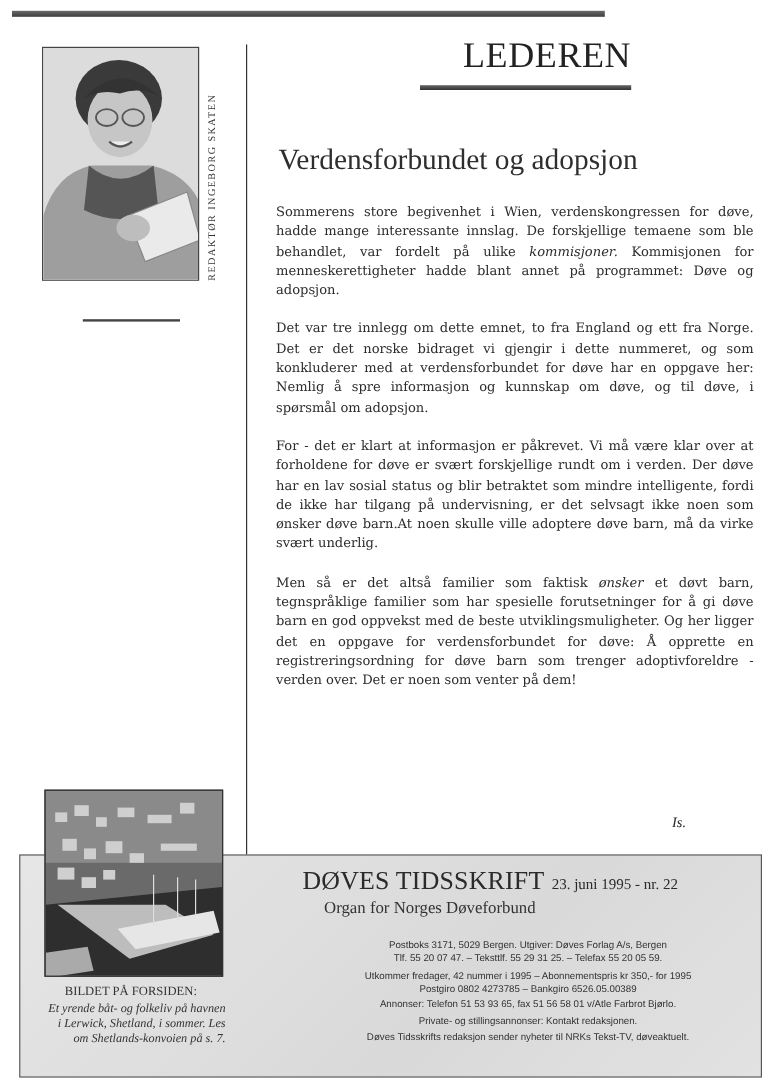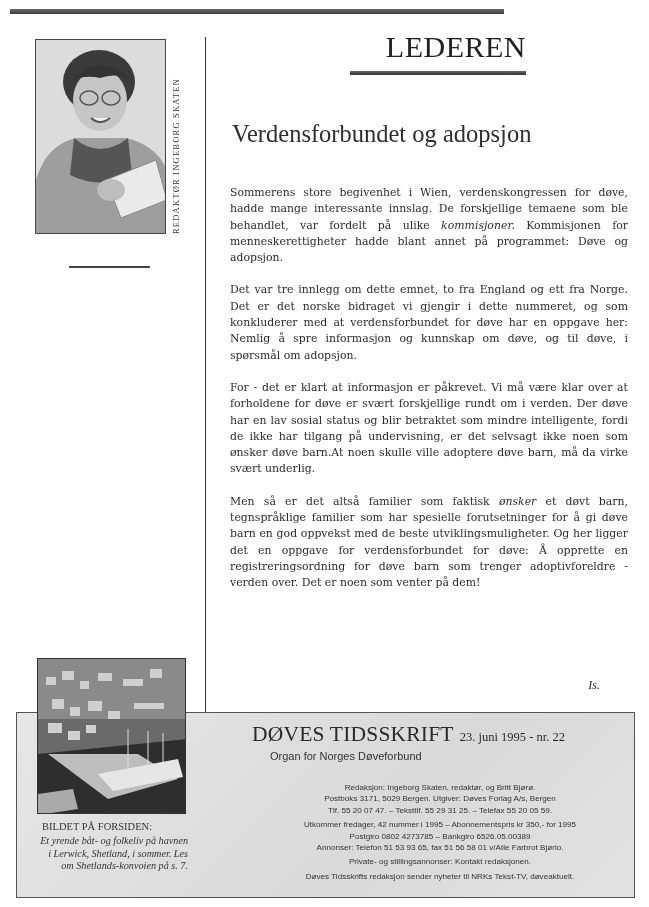--- a/index.html
+++ b/index.html
@@ -48,56 +48,56 @@
   .headline {
     position: absolute; left: 232px; top: 120px; width: 400px;
     font-family: "Liberation Serif", serif; font-size: 24.5px; color: #2e2e2e;
     white-space: nowrap;
   }
   .article {
     position: absolute; left: 230px; top: 169px; width: 398px;
     font-family: "DejaVu Serif", serif; font-size: 10.9px; line-height: 16.3px;
     color: #2c2c2c; text-align: justify;
   }
-  .article p { margin: 16px 0 16px 0; }
+  .article p { margin: 0 0 16px 0; }
   .article em { font-style: italic; }
   .signature {
-    position: absolute; left: 560px; top: 678px; width: 68px; text-align: center;
+    position: absolute; left: 560px; top: 678px; width: 68px; text-align: left;
     font-family: "Liberation Serif", serif; font-style: italic; font-size: 12px;
   }
 
   
   .info-box {
     position: absolute; left: 16px; top: 712px; width: 619px; height: 186px;
     background: linear-gradient(135deg, #e6e6e6, #d9d9d9 60%, #e2e2e2);
     border: 1px solid #555; box-sizing: border-box;
   }
   .cover-photo {
     position: absolute; left: 37px; top: 658px; width: 149px; height: 156px;
     border: 1px solid #333; box-sizing: border-box; overflow: hidden;
     background: #555;
   }
   .cover-label {
-    position: absolute; left: 42px; top: 821px;
+    position: absolute; left: 54px; top: 821px;
     font-family: "Liberation Serif", serif; font-size: 10.5px; color: #333;
   }
   .cover-desc {
     position: absolute; left: 38px; top: 835px; width: 150px;
     font-family: "Liberation Serif", serif; font-style: italic; font-size: 10.2px;
     line-height: 12.5px; color: #333; text-align: right;
   }
   .mag-title {
     position: absolute; left: 252px; top: 722px; white-space: nowrap;
     font-family: "Liberation Serif", serif; color: #2a2a2a;
   }
   .mag-title .name { font-size: 21.5px; letter-spacing: 0.2px; }
   .mag-title .issue { font-size: 12.5px; margin-left: 6px; }
   .mag-sub {
     position: absolute; left: 270px; top: 750px;
-    font-family: Liberation Sans, sans-serif; font-size: 11px; color: #333;
+    font-family: Liberation Serif, serif; font-size: 14px; color: #333;
   }
   .colophon {
     position: absolute; left: 240px; top: 782px; width: 400px; text-align: center;
     font-family: "Liberation Sans", sans-serif; font-size: 8.1px; color: #333;
     line-height: 11.4px;
   }
   .colophon .gap { height: 3px; }
 </style>
 </head>
 <body>
@@ -183,21 +183,20 @@
 </div>
 <div class="cover-label">BILDET PÅ FORSIDEN:</div>
 <div class="cover-desc">Et yrende båt- og folkeliv på havnen i Lerwick, Shetland, i sommer. Les om Shetlands-konvoien på s. 7.</div>
 
 <div class="mag-title">
   <span class="name">DØVES TIDSSKRIFT</span><span class="issue">23. juni 1995 - nr. 22</span>
 </div>
 <div class="mag-sub">Organ for Norges Døveforbund</div>
 
 <div class="colophon">
-  <div>Redaksjon: Ingeborg Skaten, redaktør, og Britt Bjørø.</div>
   <div>Postboks 3171, 5029 Bergen. Utgiver: Døves Forlag A/s, Bergen</div>
   <div>Tlf.  55 20 07 47.  – Teksttlf. 55 29 31 25.  – Telefax 55 20 05 59.</div>
   <div class="gap"></div>
   <div>Utkommer fredager, 42 nummer i 1995 – Abonnementspris kr 350,- for 1995</div>
   <div>Postgiro 0802 4273785 – Bankgiro 6526.05.00389</div>
   <div>Annonser: Telefon 51 53 93 65, fax 51 56 58 01 v/Atle Farbrot Bjørlo.</div>
   <div class="gap"></div>
   <div>Private- og stillingsannonser: Kontakt redaksjonen.</div>
   <div class="gap"></div>
   <div>Døves Tidsskrifts redaksjon sender nyheter til NRKs Tekst-TV, døveaktuelt.</div>

